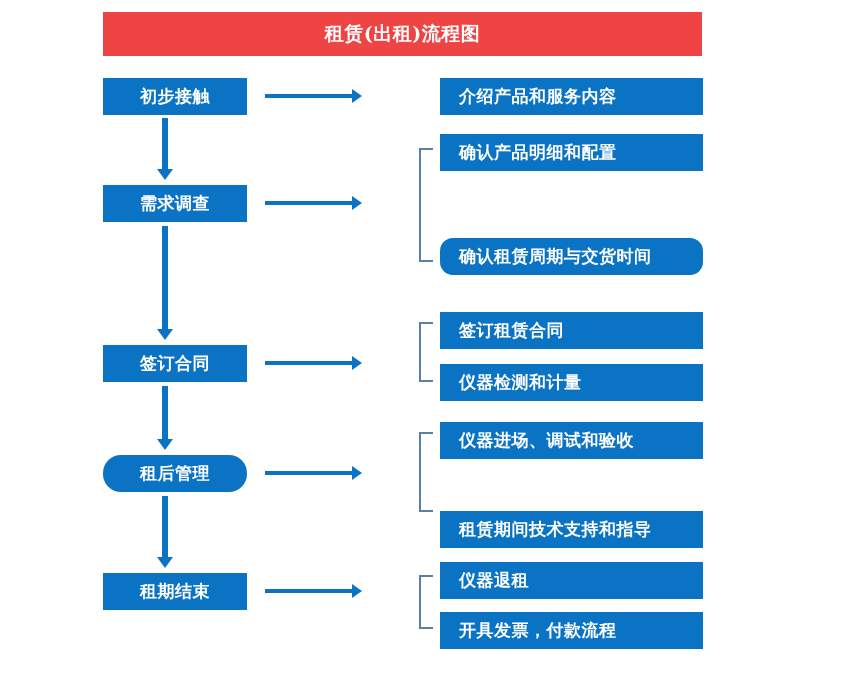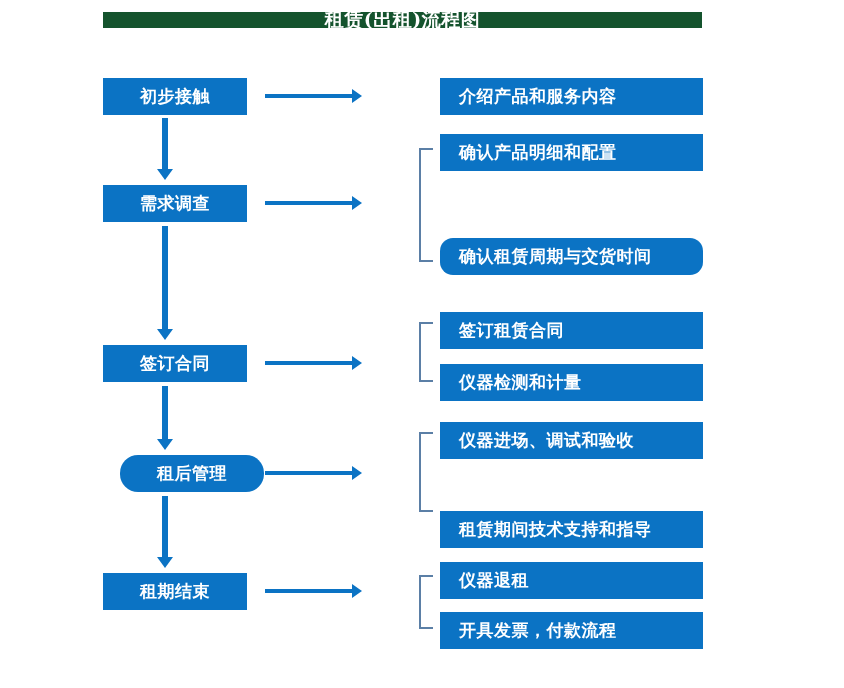--- a/index.html
+++ b/index.html
@@ -19,22 +19,22 @@
     height: 688px;
     background: #ffffff;
   }
 
   
   .title-bar {
     position: absolute;
     left: 103px;
     top: 12px;
     width: 599px;
-    height: 16px;
-    background: #14532d;
+    height: 44px;
+    background: #ef4444;
     color: #ffffff;
     font-size: 19px;
     font-weight: bold;
     display: flex;
     align-items: center;
     justify-content: center;
     letter-spacing: 0.5px;
   }
 
   
@@ -136,21 +136,21 @@
   </div>
 
   <div class="stage-box" style="left:103px; top:185px;">
     <span>需求调查</span>
   </div>
 
   <div class="stage-box" style="left:103px; top:345px;">
     <span>签订合同</span>
   </div>
 
-  <div class="stage-box" style="left:120px; top:455px;border-radius:18px;">
+  <div class="stage-box" style="left:103px; top:455px;border-radius:18px;">
     <span>租后管理</span>
   </div>
 
   <div class="stage-box" style="left:103px; top:573px;">
     <span>租期结束</span>
   </div>
 
   <div class="v-arrow" style="left:157px; top:118px; height:62px;">
     <div class="shaft" style="height:51px;"></div>
     <div class="head" style="top:51px;"></div>

